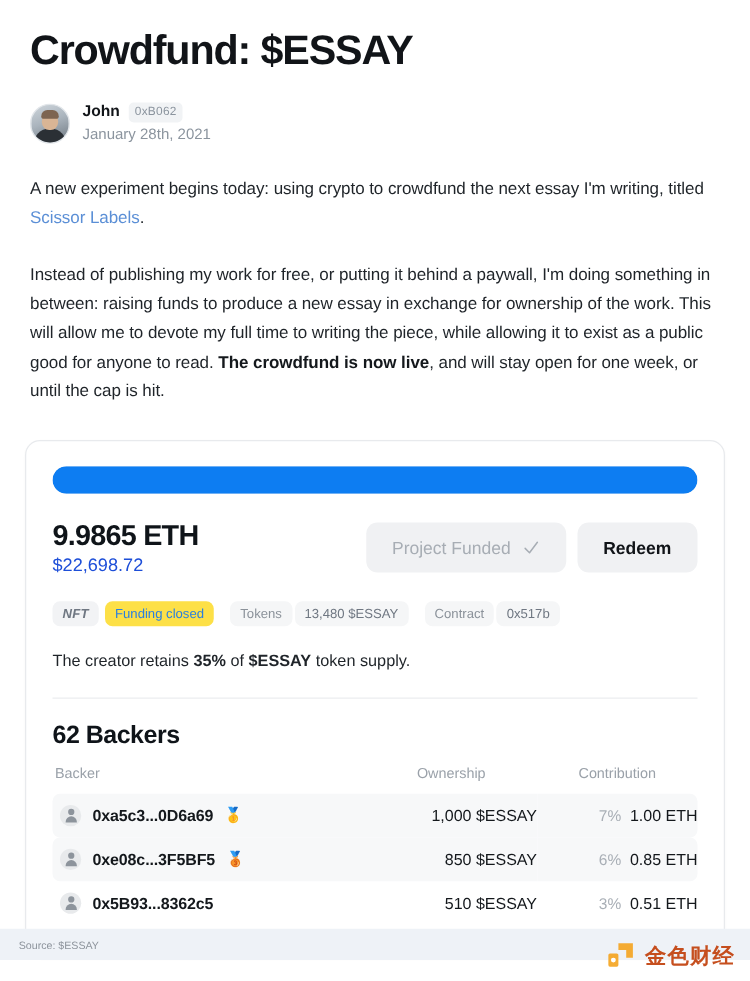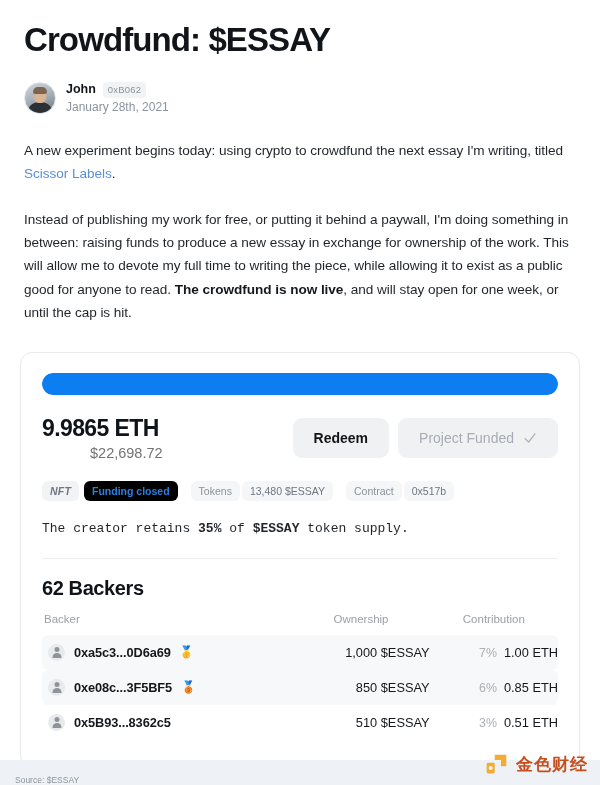--- a/index.html
+++ b/index.html
@@ -14,21 +14,21 @@
 
   
   .article { padding: 22px 24px 0 24px; }
   .title {
     font-size: 33px;
     font-weight: 700;
     letter-spacing: -0.9px;
     color: #111418;
     line-height: 1.12;
   }
-  .byline { display: flex; align-items: center; margin-top: 23px; }
+  .byline { display: flex; align-items: flex-end; margin-top: 23px; }
   .avatar {
     width: 32px; height: 32px; border-radius: 50%;
     background: linear-gradient(160deg,#cfd6dc 0%,#aab4bd 45%,#6d7780 100%);
     position: relative; overflow: hidden; flex: none;
     border: 1px solid #e2e6ea;
   }
   .avatar .face {
     position: absolute; left: 50%; top: 6px; width: 13px; height: 14px;
     transform: translateX(-50%); border-radius: 50% 50% 45% 45%;
     background: #d9b595;
@@ -77,45 +77,45 @@
   }
   .progress-fill { height: 100%; border-radius: 11px; background: #0d7df2; }
 
   .amount-row {
     display: flex; align-items: flex-start; justify-content: space-between;
     margin-top: 20px;
   }
   .amount-eth {
     font-size: 23px; font-weight: 700; color: #0f1419; letter-spacing: -0.6px;
   }
-  .amount-usd { font-size: 14.5px; color: #737373; margin-top: 3px; margin-left: 48px; }
+  .amount-usd { font-size: 14.5px; color: #1d4ed8; margin-top: 3px; }
   .btn-group { display: flex; gap: 9px; padding-top: 3px; }
   .btn {
     border: none; border-radius: 9px; background: #f0f1f3;
     font-family: inherit; font-size: 14px; cursor: pointer;
     padding: 13px 21px; line-height: 1;
   }
   .btn-redeem { color: #111418; font-weight: 600; }
   .btn-funded {
     color: #a7adb4; font-weight: 400; display: flex; align-items: center; gap: 9px;
   }
   .check { width: 14px; height: 14px; flex: none; }
 
   .meta-row {
     display: flex; align-items: center; gap: 5px; margin-top: 20px; flex-wrap: nowrap;
   }
   .pill { border-radius: 6px; padding: 4px 8px; font-size: 10.5px; white-space: nowrap; }
   .pill-nft { background: #f2f3f5; color: #6f7782; font-style: italic; font-weight: 700; letter-spacing: 0.2px; }
-  .pill-status { background: #000000; color: #2a7fe0; font-weight: 700; }
+  .pill-status { background: #fde047; color: #2a7fe0; font-weight: 400; }
   .pill-plain { background: #f5f6f7; color: #8b929a; }
   .pill-plain.val { color: #6f7782; margin-left: -3px; }
   .gap-sm { width: 3px; }
 
   .creator-note {
-    font-size: 13px; color: #1f2429; margin-top: 18px; line-height: 1.5; font-family: Liberation Mono, monospace;
+    font-size: 13px; color: #1f2429; margin-top: 18px; line-height: 1.5;
   }
   .creator-note b { font-weight: 700; }
 
   .divider { height: 1px; background: #ecedef; margin: 19px 0 0 0; }
 
   .backers-title {
     font-size: 20px; font-weight: 700; color: #0f1419;
     margin-top: 18px; letter-spacing: -0.4px;
   }
 
@@ -148,22 +148,22 @@
   }
   .addr { font-weight: 600; letter-spacing: -0.1px; }
   .medal { font-size: 12px; line-height: 1; }
   .own { font-weight: 400; }
   .pct { color: #a9afb6; font-size: 12.4px; }
   .contrib-cell { text-align: right; padding-right: 6px; }
   .contrib-cell .pct { margin-right: 7px; }
 
   
   .footer {
-    position: absolute; left: 0; bottom: 0; width: 600px; height: 25px;
-    background: #eef2f7; display: flex; align-items: flex-end;
+    position: absolute; left: 0; bottom: 17px; width: 600px; height: 25px;
+    background: #eef2f7; display: flex; align-items: center;
   }
   .source { font-size: 8.5px; color: #8d949c; padding-left: 15px; }
 
   .watermark {
     position: absolute; right: 12px; bottom: 8px;
     display: flex; align-items: center; gap: 7px; opacity: .92;
   }
   .wm-mark { width: 25px; height: 25px; position: relative; flex: none; }
   .wm-text {
     font-size: 17px; color: #c2410c; font-weight: 700; letter-spacing: 1px;
@@ -205,27 +205,27 @@
       <div class="progress-track">
         <div class="progress-fill" id="progressFill" style="width: 100%;"></div>
       </div>
 
       <div class="amount-row">
         <div>
           <div class="amount-eth">9.9865 ETH</div>
           <div class="amount-usd">$22,698.72</div>
         </div>
         <div class="btn-group">
-          <button class="btn btn-redeem">Redeem</button>
           <button class="btn btn-funded">
             <span>Project Funded</span>
             <svg class="check" viewBox="0 0 20 20">
               <path d="M3 11 L8 16 L17 4" fill="none" stroke="#a7adb4" stroke-width="1.7" stroke-linecap="round" stroke-linejoin="round"></path>
             </svg>
           </button>
+          <button class="btn btn-redeem">Redeem</button>
         </div>
       </div>
 
       <div class="meta-row">
         <span class="pill pill-nft">NFT</span>
         <span class="pill pill-status">Funding closed</span>
         <span class="gap-sm"></span>
         <span class="pill pill-plain">Tokens</span>
         <span class="pill pill-plain val">13,480 $ESSAY</span>
         <span class="gap-sm"></span>

